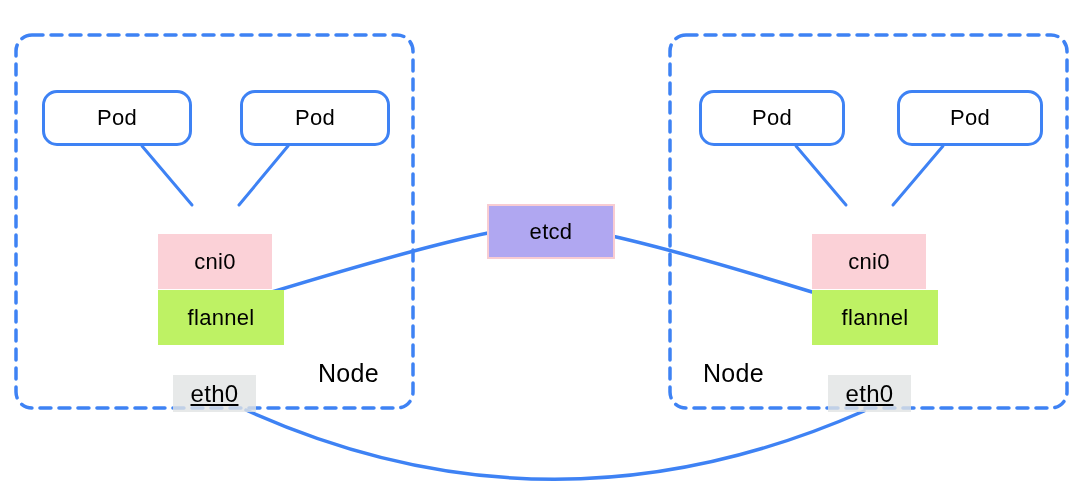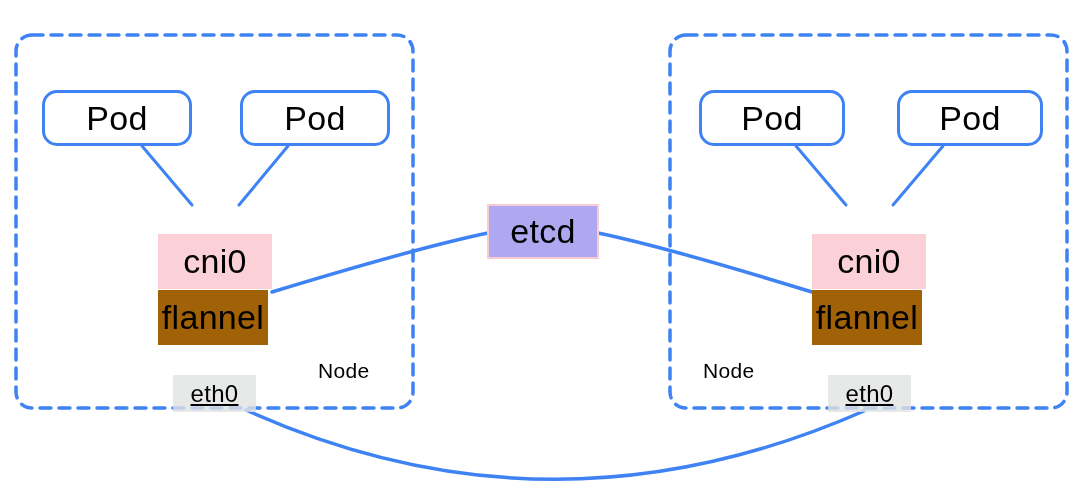--- a/index.html
+++ b/index.html
@@ -18,64 +18,64 @@
     width: 1080px; height: 496px;
     z-index: 1;
   }
   .box {
     position: absolute;
     display: flex;
     align-items: center;
     justify-content: center;
     box-sizing: border-box;
     z-index: 2;
-    font-size: 34px;
+    font-size: 22px;
     letter-spacing: 0.3px;
   }
   .pod {
     width: 150px; height: 56px;
     background: #ffffff;
     border: 3px solid #3e82f4;
     border-radius: 15px;
   }
   .pod-l1 { left: 42px;  top: 90px; }
   .pod-l2 { left: 240px; top: 90px; }
   .pod-r1 { left: 699px; top: 90px; width: 146px; }
   .pod-r2 { left: 897px; top: 90px; width: 146px; }
   .cni0 {
     width: 114px; height: 55px;
     background: #fbd1d7;
     margin-top: 29px;
   }
   .cni0-l { left: 158px; top: 205px; }
   .cni0-r { left: 812px; top: 205px; }
   .flannel {
-    width: 110px; height: 55px;
-    background: #a16207;
+    width: 126px; height: 55px;
+    background: #bef264;
   }
   .flannel-l { left: 158px; top: 290px; }
   .flannel-r { left: 812px; top: 290px; }
   .eth0 {
     width: 83px; height: 37px;
     background: rgba(225, 228, 228, 0.8);
     font-size: 24px;
     text-decoration: underline;
   }
   .eth0-l { left: 173px; top: 375px; }
   .eth0-r { left: 828px; top: 375px; }
   .etcd {
     left: 487px; top: 204px;
-    width: 112px; height: 55px;
+    width: 128px; height: 55px;
     background: #b0a7f1;
     border: 2.5px solid #f8ccd2;
   }
   .node-label {
     position: absolute;
     z-index: 2;
-    font-size: 21px;
+    font-size: 25px;
     letter-spacing: 0.3px;
   }
   .node-label-l { left: 318px; top: 359px; }
   .node-label-r { left: 703px; top: 359px; }
 </style>
 </head>
 <body>
 
 <div class="stage">
 

